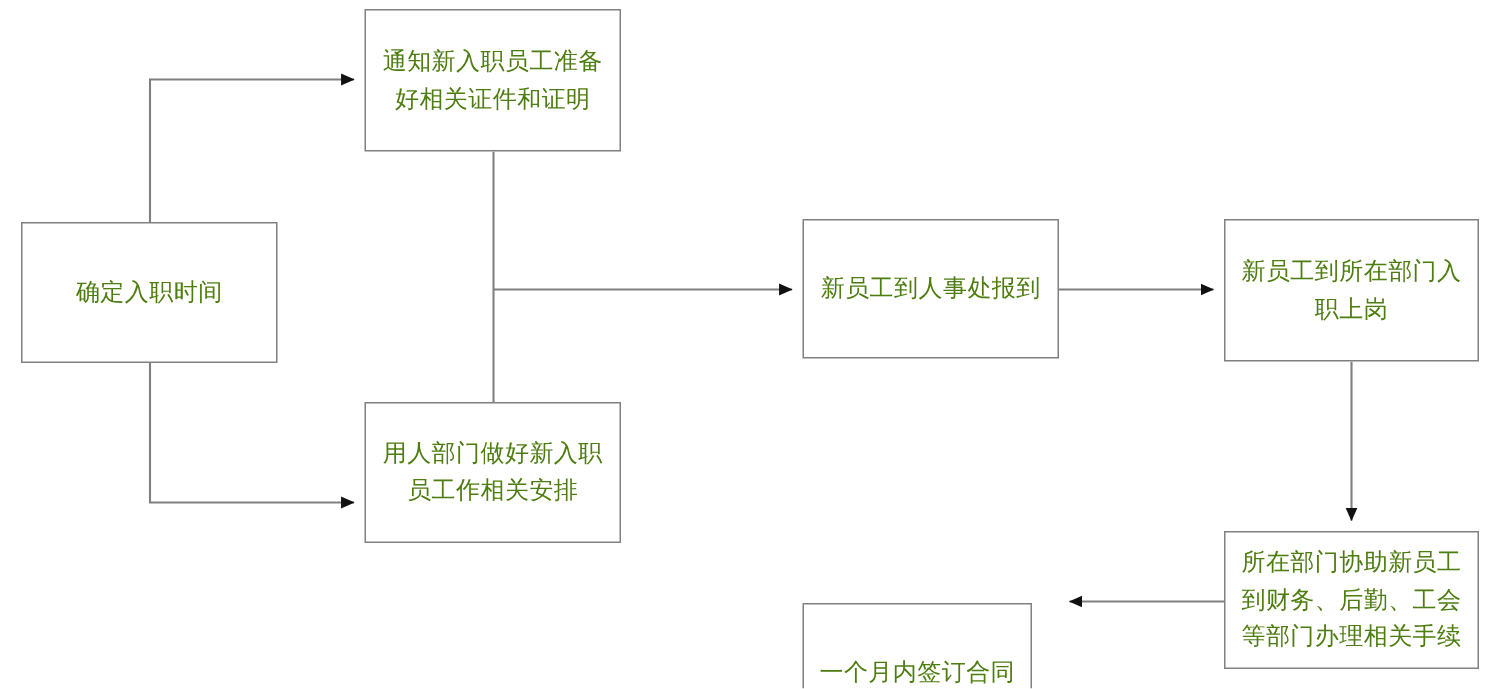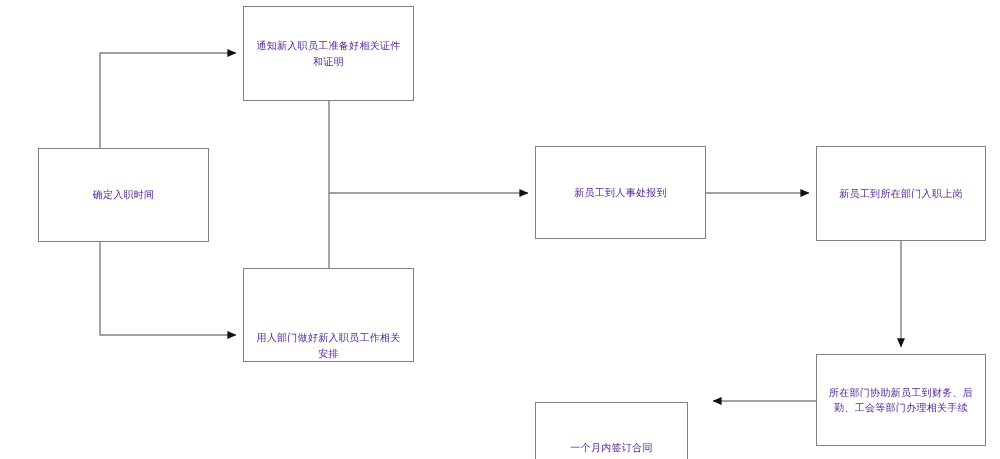--- a/index.html
+++ b/index.html
@@ -30,23 +30,23 @@
     border: 1.4px solid #808080;
     background: #ffffff;
     display: flex;
     align-items: center;
     justify-content: center;
     text-align: center;
     z-index: 2;
   }
   .node-label {
     display: block;
-    font-size: 10px;
+    font-size: 16px;
     line-height: 1.55;
-    color: #4c1d95;
+    color: #4d7c0f;
     letter-spacing: 0.3px;
     padding: 0 9px;
     white-space: pre-line;
     font-family: "DejaVu Sans", "Liberation Sans", sans-serif;
   }
 </style>
 </head>
 <body>
 
 <div id="canvas">
@@ -72,29 +72,29 @@
 
     <line x1="329" y1="193" x2="528" y2="193" stroke="#808080" stroke-width="1.4" marker-end="url(#arrow-r)"></line>
 
     <line x1="706" y1="193" x2="809" y2="193" stroke="#808080" stroke-width="1.4" marker-end="url(#arrow-r)"></line>
 
     <line x1="901" y1="241" x2="901" y2="347" stroke="#808080" stroke-width="1.4" marker-end="url(#arrow-d)"></line>
 
     <line x1="816" y1="401" x2="713" y2="401" stroke="#808080" stroke-width="1.4" marker-end="url(#arrow-l)"></line>
   </svg>
 
-  <div class="node" style="left:14px; top:148px; width:171px; height:94px;margin-left:24px;">
+  <div class="node" style="left:14px; top:148px; width:171px; height:94px;">
     <span class="node-label">确定入职时间</span>
   </div>
 
   <div class="node" style="left:243px; top:6px; width:171px; height:95px;">
     <span class="node-label">通知新入职员工准备好相关证件和证明</span>
   </div>
 
-  <div class="node" style="left:243px; top:268px; width:171px; height:94px;align-items:flex-end;">
+  <div class="node" style="left:243px; top:268px; width:171px; height:94px;">
     <span class="node-label">用人部门做好新入职员工作相关安排</span>
   </div>
 
   <div class="node" style="left:535px; top:146px; width:171px; height:93px;">
     <span class="node-label">新员工到人事处报到</span>
   </div>
 
   <div class="node" style="left:816px; top:354px; width:170px; height:92px;">
     <span class="node-label">所在部门协助新员工到财务、后勤、工会等部门办理相关手续</span>
   </div>

